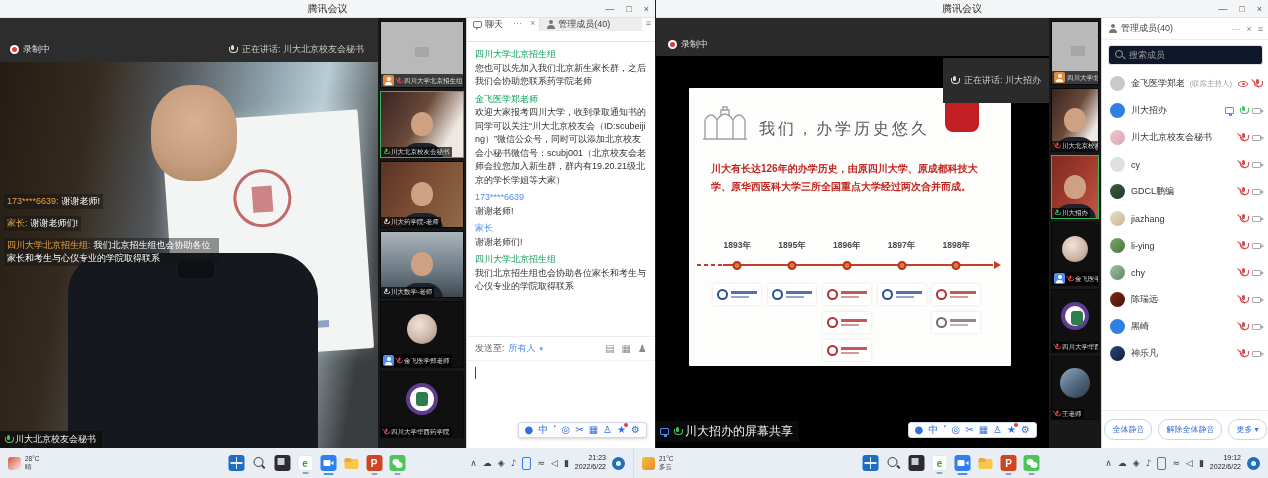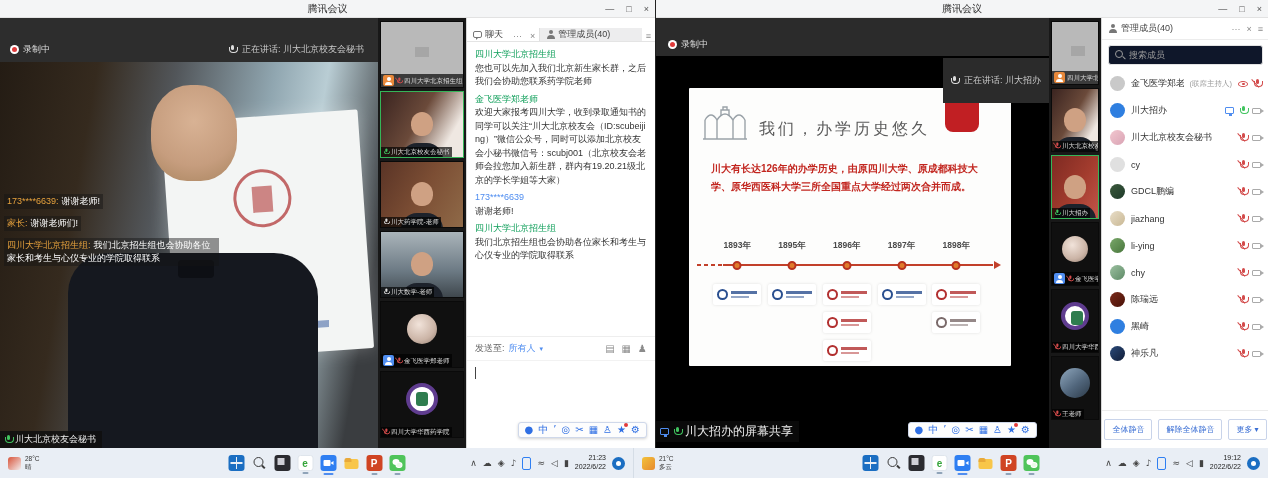--- a/index.html
+++ b/index.html
@@ -100,21 +100,21 @@
   .thumbs-right .tv .avatar{width:26px;height:26px}
   .tv .logo-purple{position:absolute;left:50%;top:42%;transform:translate(-50%,-50%);width:32px;height:32px;
     border-radius:50%;background:#fff;border:4px solid #5f3c8f}
   .tv .logo-purple::after{content:'';position:absolute;left:6px;top:5px;width:12px;height:14px;background:#2f7d4f;border-radius:3px}
   .thumbs-right .tv .logo-purple{width:28px;height:28px}
   .tv .photo{position:absolute;left:50%;top:42%;transform:translate(-50%,-50%);width:30px;height:30px;border-radius:50%;
     background:linear-gradient(140deg,#8fa7bd 0%,#51667c 55%,#2c3a48 100%)}
 
   
   .chat{width:189px;background:#fff;border-left:1px solid #d8d8d8;display:flex;flex-direction:column;position:relative}
-  .chat-tabs{height:24px;display:flex;align-items:flex-end;border-bottom:1px solid #e4e4e4;font-size:9px;color:#444}
+  .chat-tabs{height:24px;display:flex;align-items:flex-start;border-bottom:1px solid #e4e4e4;font-size:9px;color:#444}
   .ctab{display:flex;align-items:center;gap:3px;padding:0 6px}
   .ctab.active{background:#fff}
   .ctab.gray{background:#ededee;border-left:1px solid #e0e0e0;flex:1}
   .ctab-x,.ctab-dots,.ctab-menu{display:flex;align-items:center;padding:0 4px;color:#888;font-size:9px}
   .bubble{width:9px;height:7px;border:1px solid #777;border-radius:2px;position:relative}
   .bubble::after{content:'';position:absolute;left:2px;bottom:-3px;border-top:3px solid #777;border-right:3px solid transparent}
   .chat-msgs{flex:1;overflow:hidden;padding:6px 8px;font-size:9px;line-height:1.5}
   .cm{margin-bottom:4px}
   .cm .cname{display:block}
   .cm .cname.green{color:#12a05c}
@@ -186,21 +186,21 @@
   .p-name{color:#333;white-space:nowrap;overflow:hidden;max-width:86px}
   .p-note{color:#999;font-size:7.5px;white-space:nowrap}
   .p-icons{margin-left:auto;display:flex;gap:5px;align-items:center}
   .a0{background:#c9c9c9}
   .a2{background:linear-gradient(135deg,#f2c7cf,#d9a3b4)}.a3{background:#e0e0e0}
   .a4{background:linear-gradient(135deg,#3c5a3c,#1e3a2a)}.a5{background:linear-gradient(135deg,#e8ddc8,#c9b894)}
   .a6{background:linear-gradient(135deg,#7aa86a,#48763c)}.a7{background:linear-gradient(135deg,#9cc0a0,#5d8a66)}
   .a8{background:linear-gradient(135deg,#7a2a1a,#491208)}.a9{background:#2f7fe0}
   .a10{background:linear-gradient(135deg,#2a4a7a,#101c36)}
   .p-footer{border-top:1px solid #ececec;padding:8px 6px;display:flex;justify-content:center;gap:6px}
-  .pf-btn{border:1px solid #c9d4ea;color:#3b6fd4;font-size:8px;padding:4px 7px;border-radius:2px;background:#fff;white-space:nowrap}
+  .pf-btn{border:1px solid #c9d4ea;color:#3b6fd4;font-size:8px;padding:4px 7px;border-radius:10px;background:#fff;white-space:nowrap}
 
   
   .tb{position:absolute;bottom:0;width:634px;height:30px;background:#e9eef5;display:flex;align-items:center;z-index:50}
   .tb-l{left:0;border-right:1px solid #d5dde6}
   .tb-r{left:634px}
   .weather{display:flex;align-items:center;gap:4px;padding-left:8px;width:120px}
   .wicon{width:13px;height:13px;border-radius:3px;flex:none}
   .wicon.sun{background:linear-gradient(135deg,#f3c23a,#e78a2e)}
   .wicon.cloud{background:linear-gradient(135deg,#d8543a,#f3ecec)}
   .wtxt{display:flex;flex-direction:column;font-size:6.5px;color:#333;line-height:1.2}
@@ -377,20 +377,24 @@
           </div>
           <div class="cm">
             <span class="cname green">金飞医学郑老师</span>
             <span class="ctext">欢迎大家报考四川大学，收到录取通知书的同学可以关注“川大北京校友会（ID:scubeijing）”微信公众号，同时可以添加北京校友会小秘书微信号：scubj001（北京校友会老师会拉您加入新生群，群内有19.20.21级北京的学长学姐等大家）</span>
           </div>
           <div class="cm">
             <span class="cname blue">173****6639</span>
             <span class="ctext">谢谢老师!</span>
           </div>
           <div class="cm">
+            <span class="cname blue">家长</span>
+            <span class="ctext">谢谢老师们!</span>
+          </div>
+          <div class="cm">
             <span class="cname green">四川大学北京招生组</span>
             <span class="ctext">我们北京招生组也会协助各位家长和考生与心仪专业的学院取得联系</span>
           </div>
         </div>
         <div class="sendrow">
           <span class="lab">发送至:</span>
           <span class="val">所有人</span>
           <span class="caret">▾</span>
           <div class="sendicons">
             <span>▤</span>

